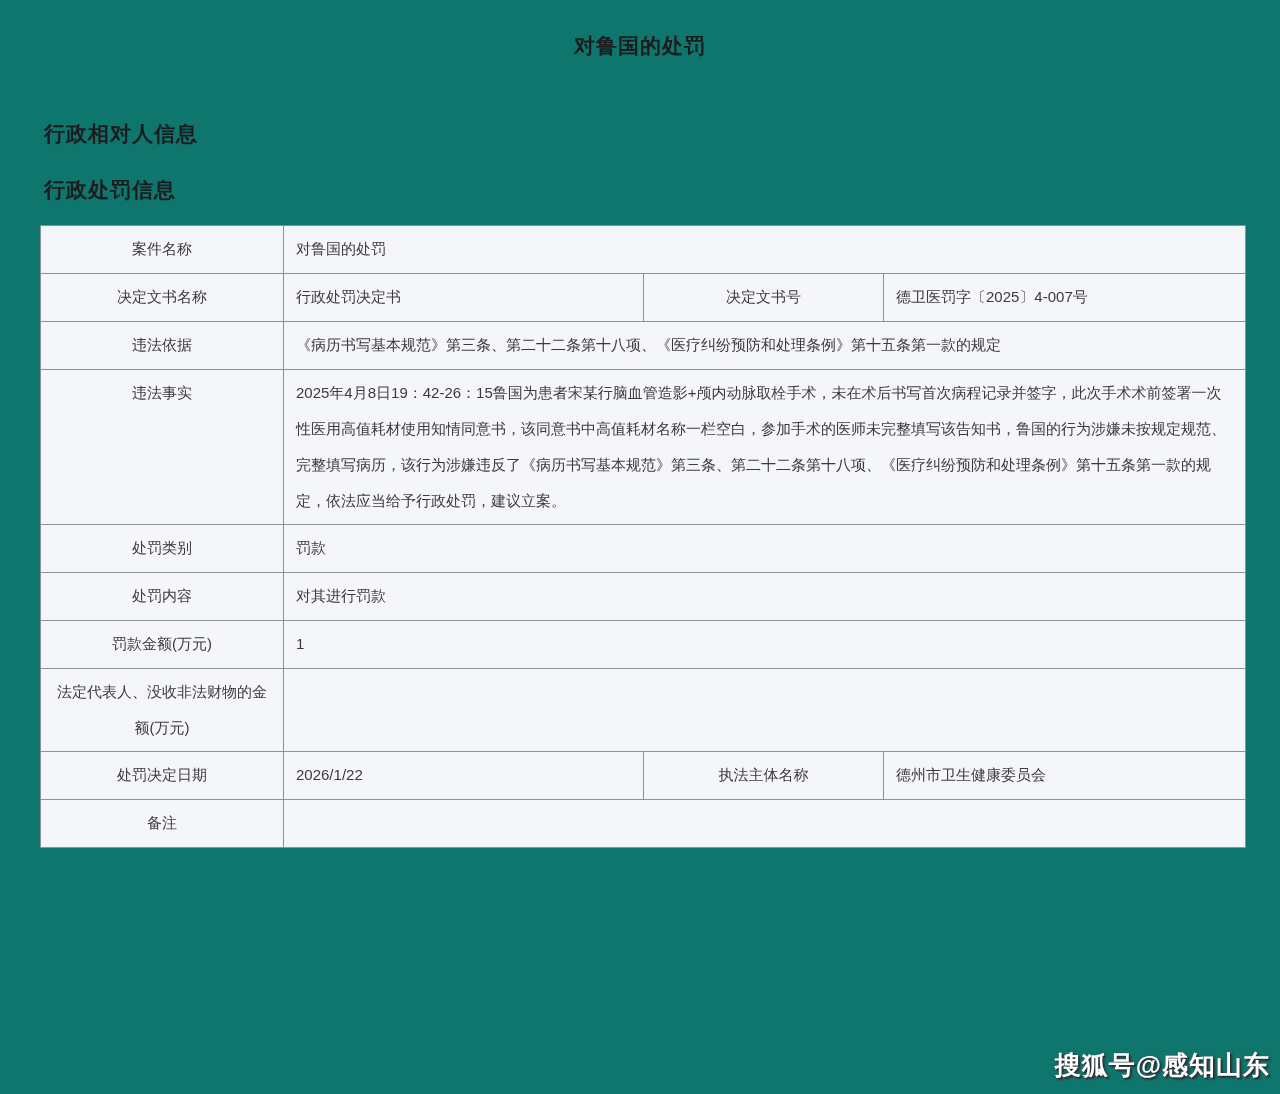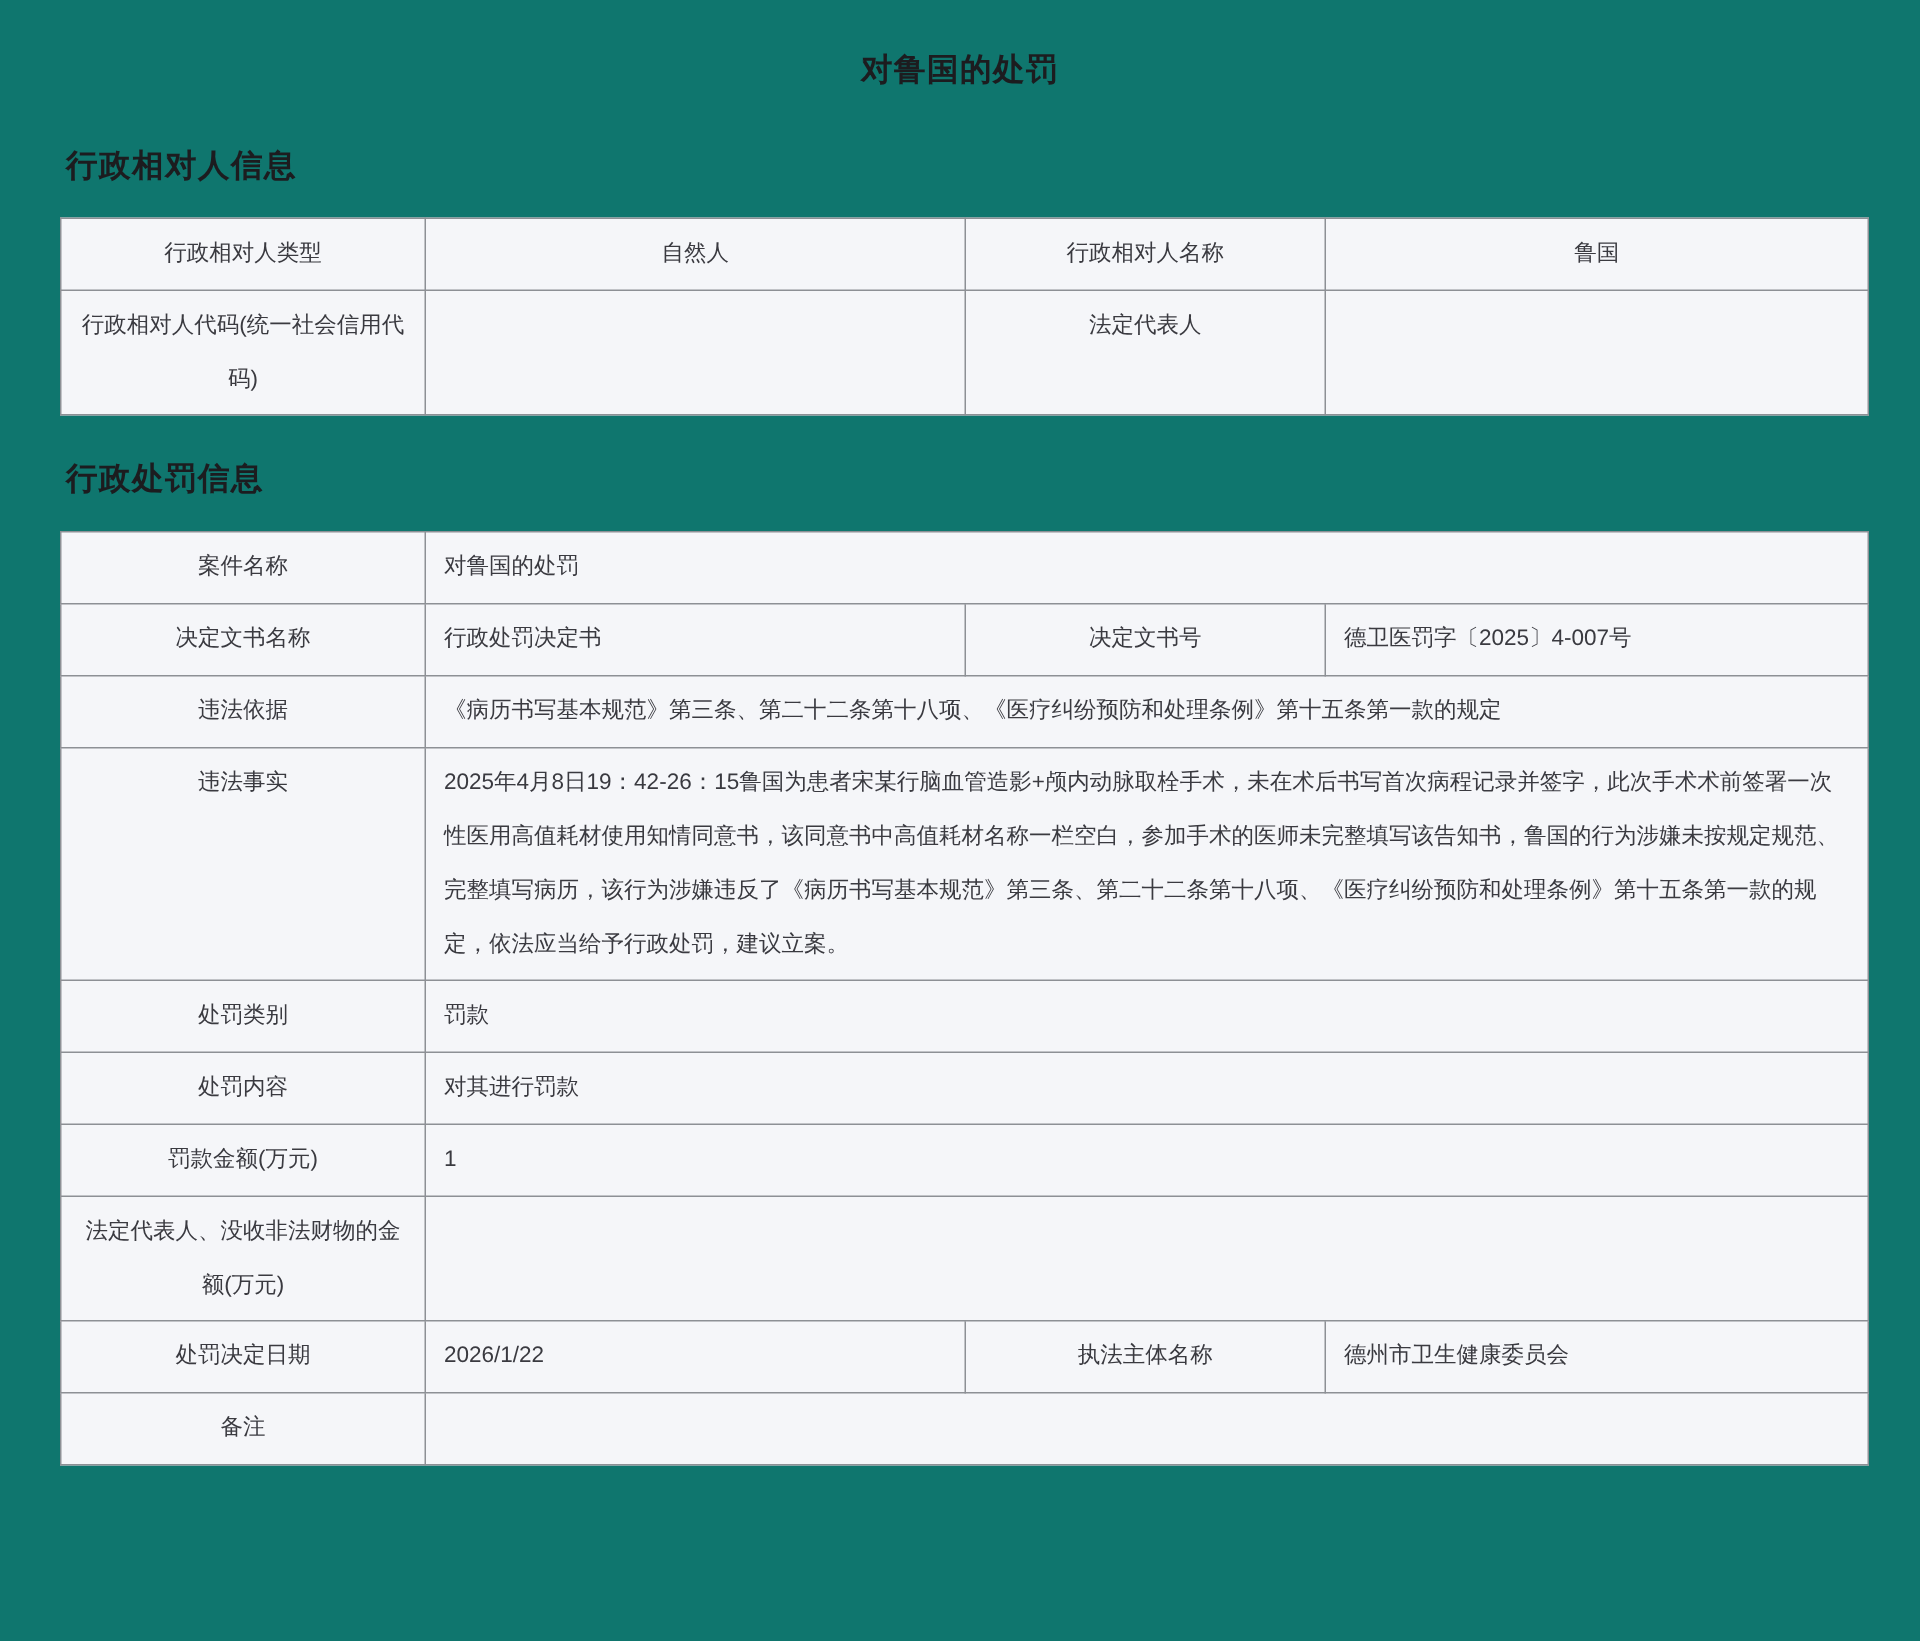--- a/index.html
+++ b/index.html
@@ -25,21 +25,21 @@
     color: #1c1c1f;
     letter-spacing: 1px;
   }
   .section-heading {
     margin: 0 0 0 44px;
     font-size: 21px;
     font-weight: bold;
     color: #1c1c1f;
     letter-spacing: 1px;
   }
-  .heading-party { margin-top: 36px; }
+  .heading-party { margin-top: 60px; }
   .heading-penalty { margin-top: 28px; }
   table.info-table {
     margin: 21px 0 0 40px;
     width: 1205px;
     border-collapse: collapse;
     table-layout: fixed;
     background: #f5f6f9;
     font-size: 15px;
   }
   table.info-table td {
@@ -78,42 +78,20 @@
 </style>
 </head>
 <body>
 
 <div class="page">
 
   <h1 class="doc-title">对鲁国的处罚</h1>
 
   <h2 class="section-heading heading-party">行政相对人信息</h2>
 
-  <table class="info-table">
-    <colgroup>
-        <col class="c1">
-        <col class="c2">
-        <col class="c3">
-        <col class="c4">
-      </colgroup>
-    <tbody>
-      <tr class="h48">
-        <td class="label">行政相对人类型</td>
-        <td class="val-center">自然人</td>
-        <td class="label">行政相对人名称</td>
-        <td class="val-center">鲁国</td>
-      </tr>
-      <tr class="h82">
-        <td class="label">行政相对人代码(统一社会信用代码)</td>
-        <td class="val-center"></td>
-        <td class="label">法定代表人</td>
-        <td class="val-center"></td>
-      </tr>
-    </tbody>
-  </table>
 
   <h2 class="section-heading heading-penalty">行政处罚信息</h2>
 
   <table class="info-table">
     <colgroup>
         <col class="c1">
         <col class="c2">
         <col class="c3">
         <col class="c4">
       </colgroup>
@@ -158,14 +136,15 @@
         <td class="label">执法主体名称</td>
         <td class="val-left">德州市卫生健康委员会</td>
       </tr>
       <tr class="h48">
         <td class="label">备注</td>
         <td class="val-left" colspan="3"></td>
       </tr>
     </tbody>
   </table>
 
+  <div class="watermark">搜狐号@感知山东</div>
 
 </div>
 
 </body></html>

